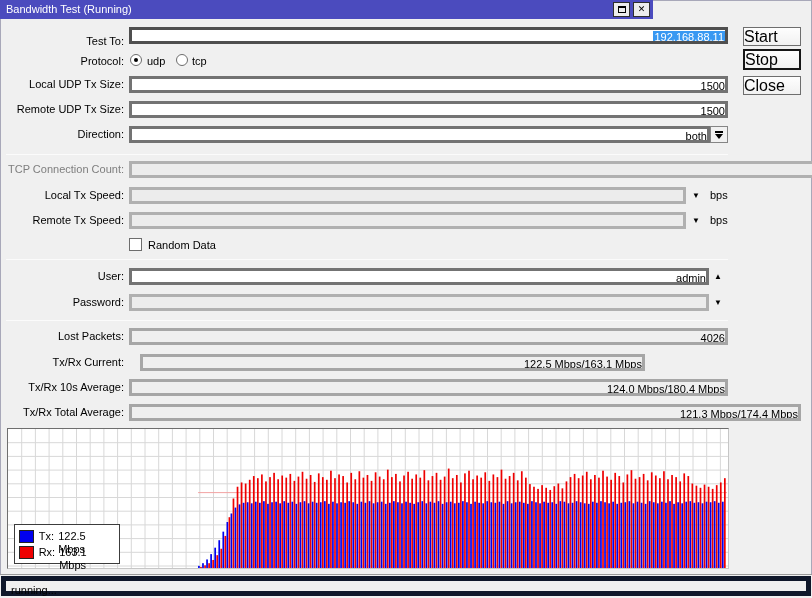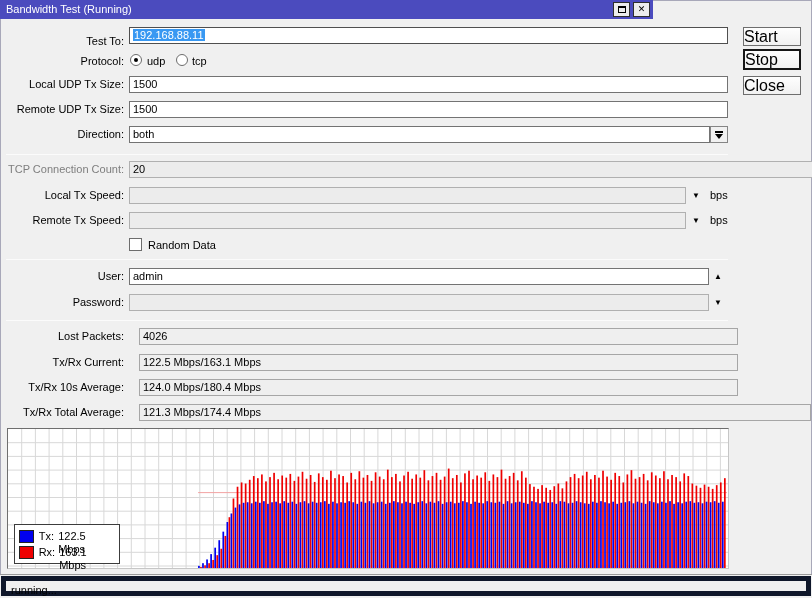--- a/index.html
+++ b/index.html
@@ -21,25 +21,25 @@
     font-size:9px; line-height:1; color:#000; cursor:default;
   }
   .tb-btn.max { right:23px; }
   .tb-btn.close { right:3px; }
   .max-glyph { display:block; width:8px; height:7px; border:1px solid #000; border-top:2px solid #000; }
 
   
   .lbl { position:absolute; left:0; width:124px; text-align:right; height:13px; line-height:13px; }
   .lbl.dis { color:#7e7e7e; }
   .field {
-    position:absolute; height:17px; background:#fff; border:1px solid #737373;
-    line-height:15px; padding-left:3px; overflow:hidden; white-space:nowrap;
+    position:absolute; height:17px; background:#fff; border:3px solid #737373;
+    line-height:15px; padding-left:3px; overflow:hidden; white-space:nowrap;text-align:right;
   }
   .field.gray { background:#ececec; border-color:#b0b0b0; }
-  .field.stat { background:#efefef; border-color:#a6a6a6;margin-left:10px; }
+  .field.stat { background:#efefef; border-color:#a6a6a6; }
   .field.focused { border-color:#4f4f4f; }
   .sel { background:#3898f2; color:#fff; padding:0 1px; }
 
   .sep { position:absolute; left:6px; width:722px; height:1px; background:#dadada; border-bottom:1px solid #fbfbfb; }
 
   
   .radio { position:absolute; width:12px; height:12px; border:1px solid #6d6d6d; border-radius:50%; background:#fff; }
   .radio.checked::after { content:""; position:absolute; left:3px; top:3px; width:4px; height:4px; border-radius:50%; background:#000; }
   .check { position:absolute; width:13px; height:13px; border:1px solid #6d6d6d; background:#fff; }
   .inline-lbl { position:absolute; height:13px; line-height:13px; }
@@ -153,21 +153,21 @@
   <div class="lbl" style="top:296px;">Password:</div>
   <div class="field gray" style="left:129px; top:294px; width:580px;"><span></span></div>
   <span class="darrow" style="left:714px; top:299px;">▼</span>
 
   <div class="sep" style="top:320px;"></div>
 
   <div class="lbl" style="top:330px;">Lost Packets:</div>
   <div class="field stat" style="left:129px; top:328px; width:599px;"><span>4026</span></div>
 
   <div class="lbl" style="top:356px;">Tx/Rx Current:</div>
-  <div class="field stat" style="left:129px; top:354px; width:599px;"><span>122.5 Mbps/163.1 Mbps</span></div>
+  <div class="field stat" style="left:140px; top:354px; width:505px;"><span>122.5 Mbps/163.1 Mbps</span></div>
 
   <div class="lbl" style="top:381px;">Tx/Rx 10s Average:</div>
   <div class="field stat" style="left:129px; top:379px; width:599px;"><span>124.0 Mbps/180.4 Mbps</span></div>
 
   <div class="lbl" style="top:406px;">Tx/Rx Total Average:</div>
   <div class="field stat" style="left:129px; top:404px; width:672px;"><span>121.3 Mbps/174.4 Mbps</span></div>
 
   <button class="btn" style="top:27px;">Start</button>
   <button class="btn default" style="top:49px;">Stop</button>
   <button class="btn" style="top:76px;">Close</button>

